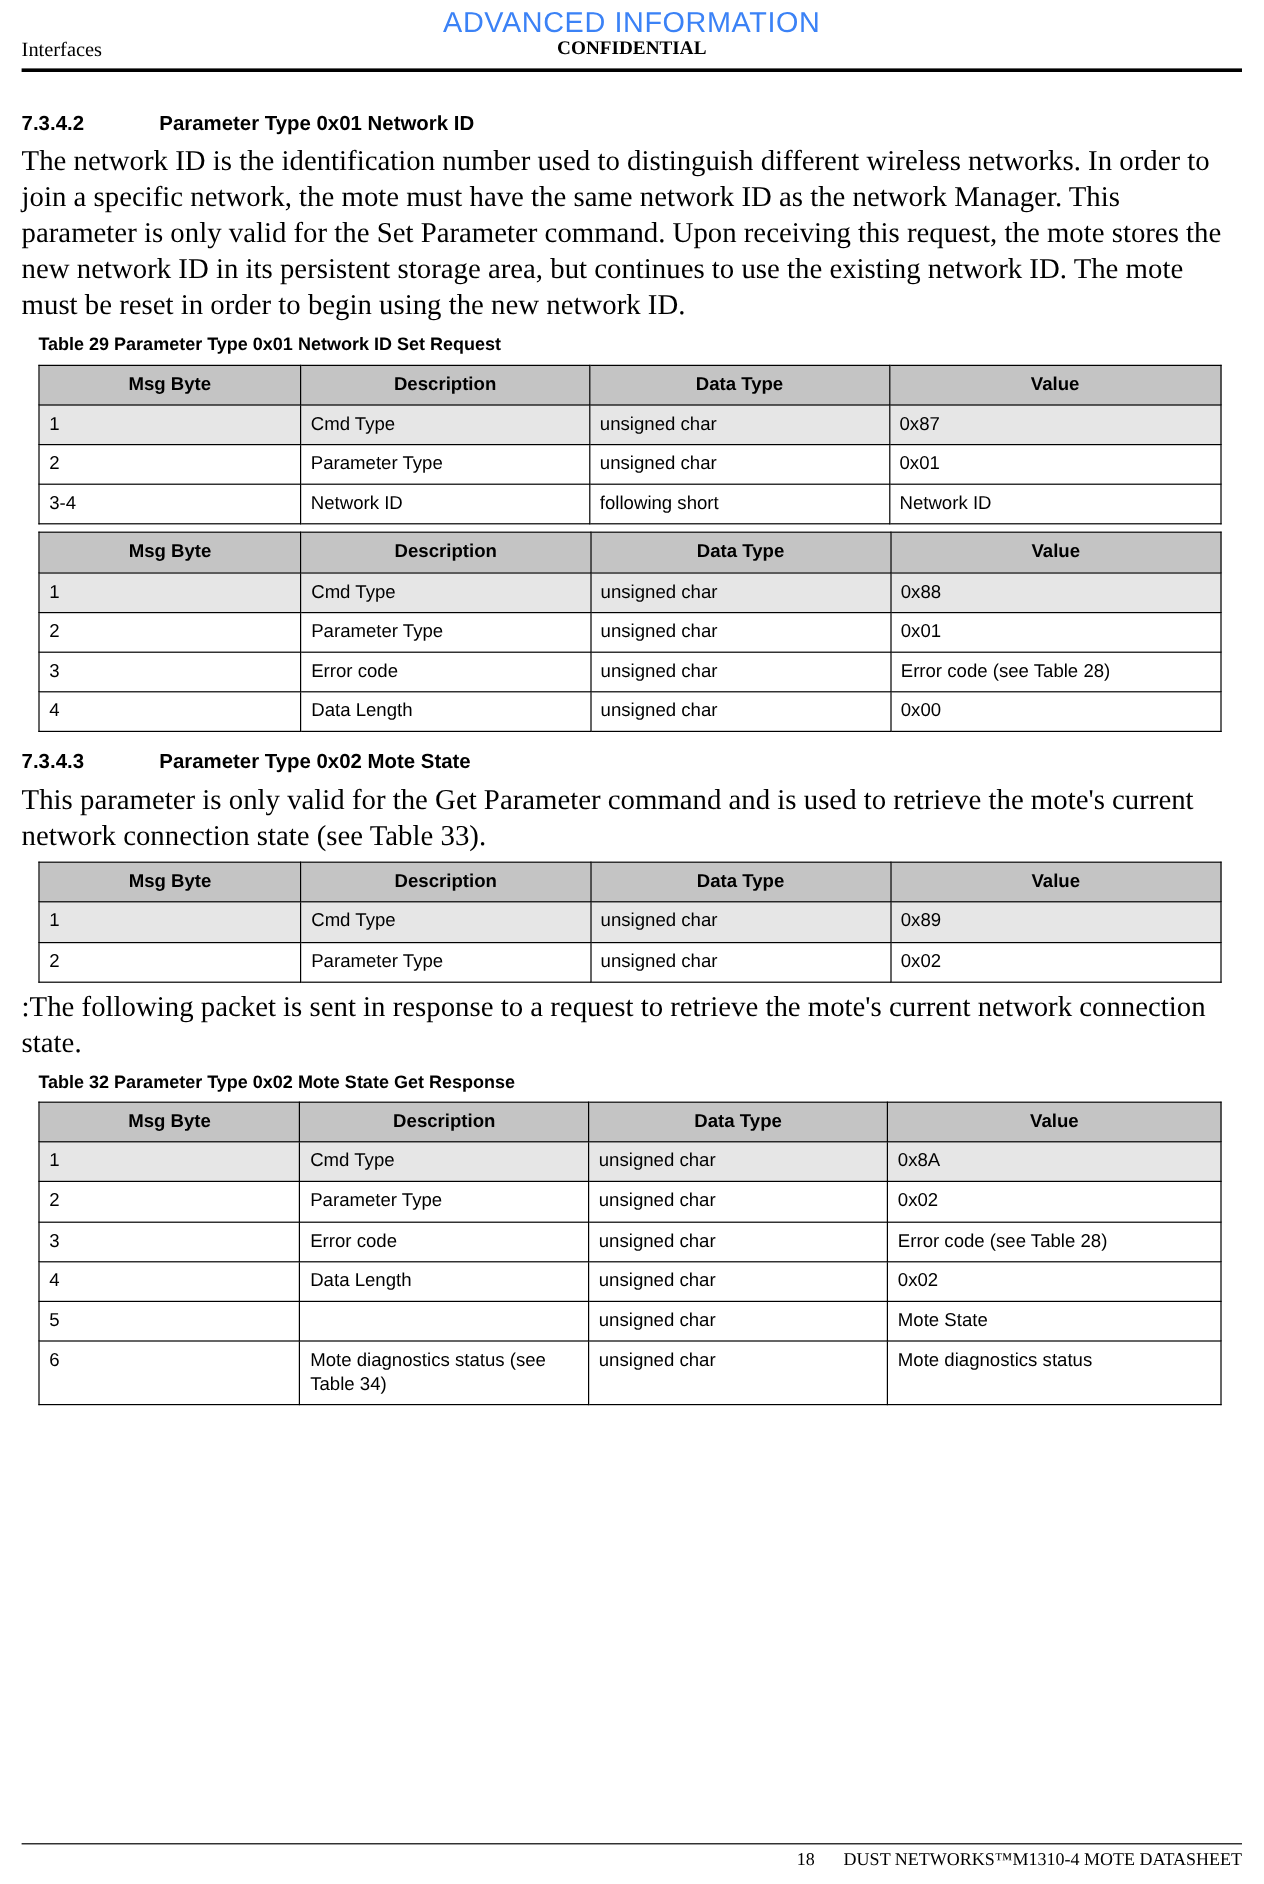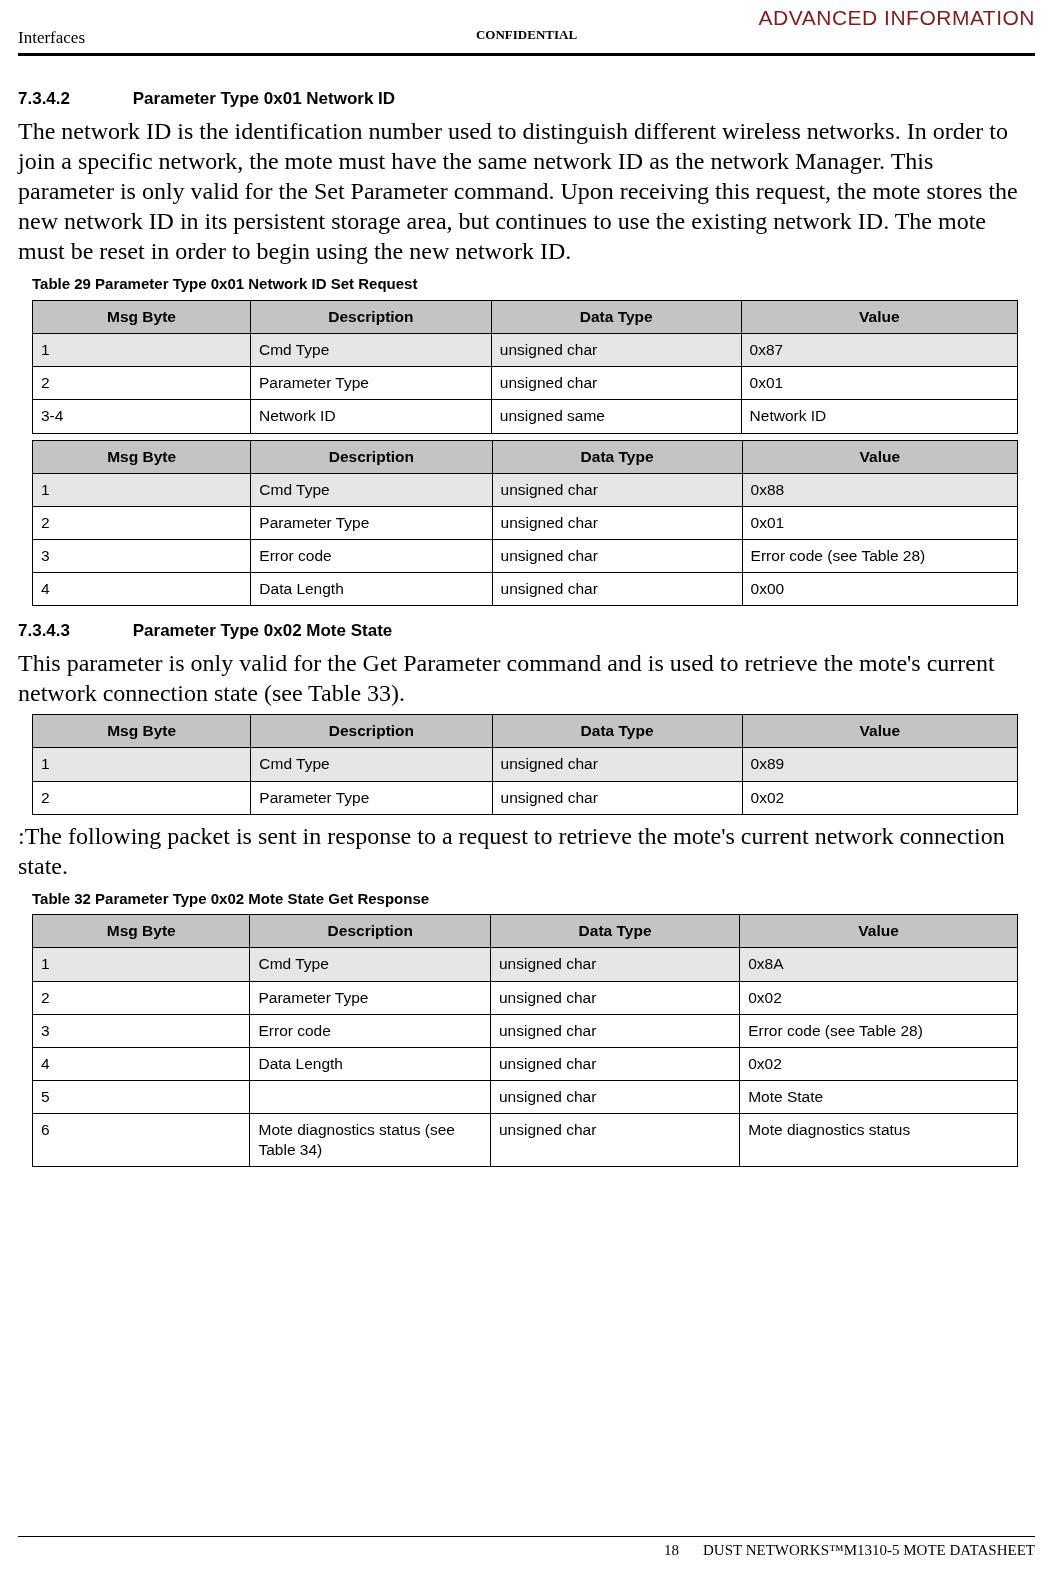--- a/index.html
+++ b/index.html
@@ -15,25 +15,25 @@
   }
   .page {
     box-sizing: border-box;
     width: 1053px;
     min-height: 1570px;
     padding: 0 18px;
     display: flex;
     flex-direction: column;
   }
   .top-banner {
-    text-align: right;
+    text-align: center;
     font-family: Arial, Helvetica, sans-serif;
-    font-size: 21px;
+    font-size: 24px;
     letter-spacing: 0.5px;
-    color: #7f1d1d;
+    color: #3b82f6;
     margin-top: 4px;
   }
   .running-head {
     display: flex;
     justify-content: space-between;
     align-items: baseline;
     font-size: 17px;
     margin-top: -4px;
   }
   .running-left {
@@ -41,21 +41,21 @@
     font-size: 17px;
   }
   .running-center {
     position: absolute;
     left: 0;
     right: 0;
     text-align: center;
     font-family: "Times New Roman", serif;
     font-variant: small-caps;
     font-weight: bold;
-    font-size: 13px;
+    font-size: 16px;
     pointer-events: none;
   }
   .hr-thick {
     border: none;
     border-top: 3px solid #000;
     margin: 4px 0 18px 0;
   }
   .content { flex: 1; }
   h3.section {
     font-family: Verdana, Arial, sans-serif;
@@ -163,21 +163,21 @@
         </tr>
         <tr>
           <td>2</td>
           <td>Parameter Type</td>
           <td>unsigned char</td>
           <td>0x01</td>
         </tr>
         <tr>
           <td>3-4</td>
           <td>Network ID</td>
-          <td>unsigned same</td>
+          <td>following short</td>
           <td>Network ID</td>
         </tr>
       </tbody>
     </table>
 
 
     <table class="data">
       <thead>
         <tr>
           <th class="col-msg">Msg Byte</th>
@@ -296,16 +296,16 @@
         </tr>
       </tbody>
     </table>
   </div>
 
   <div class="footer">
     <hr class="hr-thin">
     <div class="footer-row">
       <span>18</span>
       <span class="footer-center">DUST NETWORKS™</span>
-      <span class="footer-right">M1310-5 MOTE DATASHEET</span>
+      <span class="footer-right">M1310-4 MOTE DATASHEET</span>
     </div>
   </div>
 </div>
 
 </body></html>

